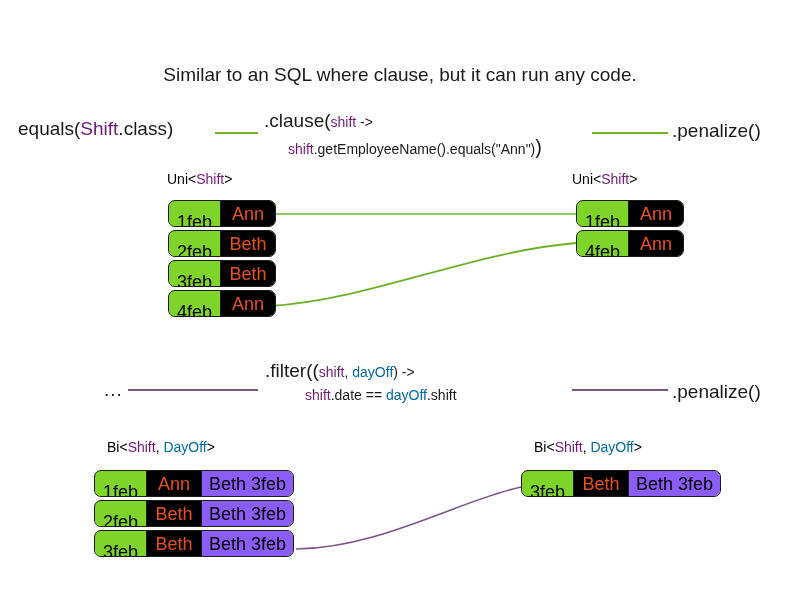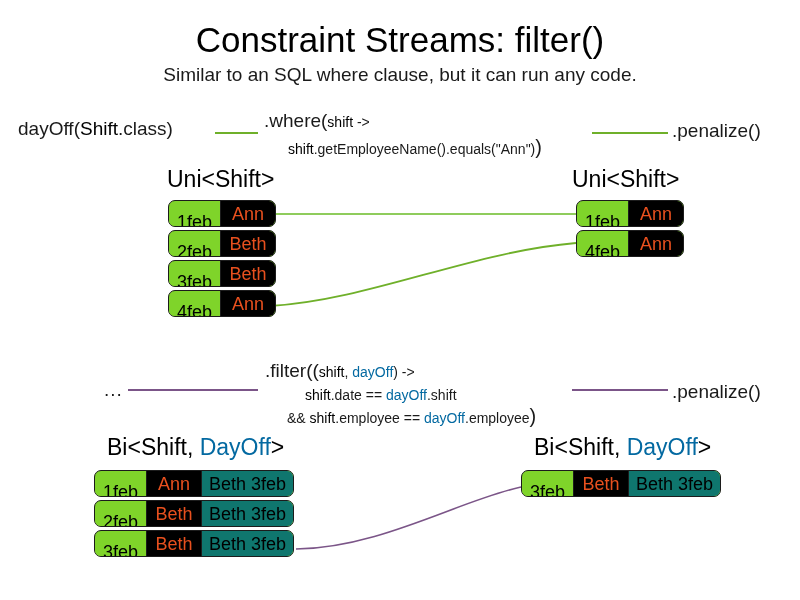--- a/index.html
+++ b/index.html
@@ -36,38 +36,38 @@
     text-align: center;
     font-size: 19px;
     line-height: 18px;
     color: #1a1a1a;
     white-space: nowrap;
   }
 
   
   .code-lg { font-size: 19px; line-height: 22px; white-space: nowrap; color: #1a1a1a; }
   .code-sm { font-size: 14px; line-height: 18px; white-space: nowrap; color: #1a1a1a; }
-  .tok-shift  { color: #000000; }
+  .tok-shift  { color: #701a75; }
   .tok-dayoff { color: #0369a1; }
   .paren-big  { font-size: 20px; color: #1a1a1a; }
 
   .foreach  { left: 18px;  top: 118px; }
   .penal1   { left: 672px; top: 120px; }
   .filter1a { left: 264px; top: 110px; }
   .filter1b { left: 288px; top: 138px; }
 
   .dots     { left: 104px; top: 379px; font-size: 19px; color: #1a1a1a; letter-spacing: 1px;}
   .penal2   { left: 672px; top: 381px; }
   .filter2a { left: 265px; top: 360px; }
   .filter2b { left: 305px; top: 386px; }
   .filter2c { left: 287px; top: 407px; }
 
   
   .typelabel {
-    font-size: 23px; line-height: 22px; white-space: nowrap; color: #000000;
+    font-size: 14px; line-height: 22px; white-space: nowrap; color: #000000;
   }
   .t-uni-left   { left: 167px; top: 168px; }
   .t-uni-right  { left: 572px; top: 168px; }
   .t-bi-left    { left: 107px; top: 436px; }
   .t-bi-right   { left: 534px; top: 436px; }
 
   
   .tuple {
     display: flex;
     align-items: stretch;
@@ -84,21 +84,21 @@
     justify-content: center;
     font-size: 18px;
     line-height: 18px;
     padding: 0 4px;
     box-sizing: border-box;
     white-space: nowrap;
   }
   .cell + .cell { border-left: 1.6px solid #1c1c1c; }
   .cell.date  { background: #7fd42a; color: #000000; }
   .cell.name  { background: #000000; color: #e8501e; }
-  .cell.dayoff{ background: #0f766e; color: #000000; }
+  .cell.dayoff{ background: #8b5cf6; color: #000000; }
 
   .w-date  { width: 51px; margin-top: 16px; }
   .w-name  { width: 55px; }
   .w-day   { width: 92px; }
 
   .stack { display: flex; flex-direction: column; gap: 3px; }
 
   .uni-left   { left: 168px; top: 200px; }
   .uni-right  { left: 576px; top: 200px; }
   .bi-left    { left: 94px;  top: 470px; }
@@ -121,26 +121,25 @@
     <line x1="270" y1="214" x2="576" y2="214" stroke="#8fcc5c" stroke-width="2"></line>
     <path d="M 270 306 C 370 300 470 252 576 243" fill="none" stroke="#6fb02a" stroke-width="1.8"></path>
 
     <line x1="128" y1="390" x2="258" y2="390" stroke="#7b5588" stroke-width="2"></line>
 
     <line x1="572" y1="390" x2="668" y2="390" stroke="#7b5588" stroke-width="2"></line>
 
     <path d="M 296 549 C 380 548 460 500 521 487" fill="none" stroke="#7b5588" stroke-width="1.6"></path>
   </svg>
 
-  <div class="abs title">Constraint Streams: filter()</div>
   <div class="abs subtitle">Similar to an SQL where clause, but it can run any code.</div>
 
-  <div class="abs code-lg foreach"><span>dayOff(</span><span class="tok-shift">Shift</span><span>.class)</span></div>
-
-  <div class="abs code-lg filter1a"><span>.where(</span><span class="tok-shift code-sm">shift</span><span class="code-sm"> -&gt;</span></div>
+  <div class="abs code-lg foreach"><span>equals(</span><span class="tok-shift">Shift</span><span>.class)</span></div>
+
+  <div class="abs code-lg filter1a"><span>.clause(</span><span class="tok-shift code-sm">shift</span><span class="code-sm"> -&gt;</span></div>
 
   <div class="abs code-sm filter1b"><span class="tok-shift">shift</span><span>.getEmployeeName().equals("Ann")</span><span class="paren-big">)</span></div>
 
   <div class="abs code-lg penal1">.penalize()</div>
 
   <div class="abs typelabel t-uni-left"><span>Uni&lt;</span><span class="tok-shift">Shift</span><span>&gt;</span></div>
 
   <div class="abs typelabel t-uni-right"><span>Uni&lt;</span><span class="tok-shift">Shift</span><span>&gt;</span></div>
 
   <div class="abs stack uni-left">
@@ -172,21 +171,20 @@
       <div class="cell name w-name">Ann</div>
     </div>
   </div>
 
   <div class="abs dots">...</div>
 
   <div class="abs code-lg filter2a"><span>.filter((</span><span class="tok-shift code-sm">shift</span><span class="code-sm">, </span><span class="tok-dayoff code-sm">dayOff</span><span class="code-sm">) -&gt;</span></div>
 
   <div class="abs code-sm filter2b"><span class="tok-shift">shift</span><span>.date == </span><span class="tok-dayoff">dayOff</span><span>.shift</span></div>
 
-  <div class="abs code-sm filter2c"><span>&amp;&amp; </span><span class="tok-shift">shift</span><span>.employee == </span><span class="tok-dayoff">dayOff</span><span>.employee</span><span class="paren-big">)</span></div>
 
   <div class="abs code-lg penal2">.penalize()</div>
 
   <div class="abs typelabel t-bi-left"><span>Bi&lt;</span><span class="tok-shift">Shift</span><span>, </span><span class="tok-dayoff">DayOff</span><span>&gt;</span></div>
 
   <div class="abs typelabel t-bi-right"><span>Bi&lt;</span><span class="tok-shift">Shift</span><span>, </span><span class="tok-dayoff">DayOff</span><span>&gt;</span></div>
 
   <div class="abs stack bi-left">
     <div class="tuple">
       <div class="cell date w-date">1feb</div>

